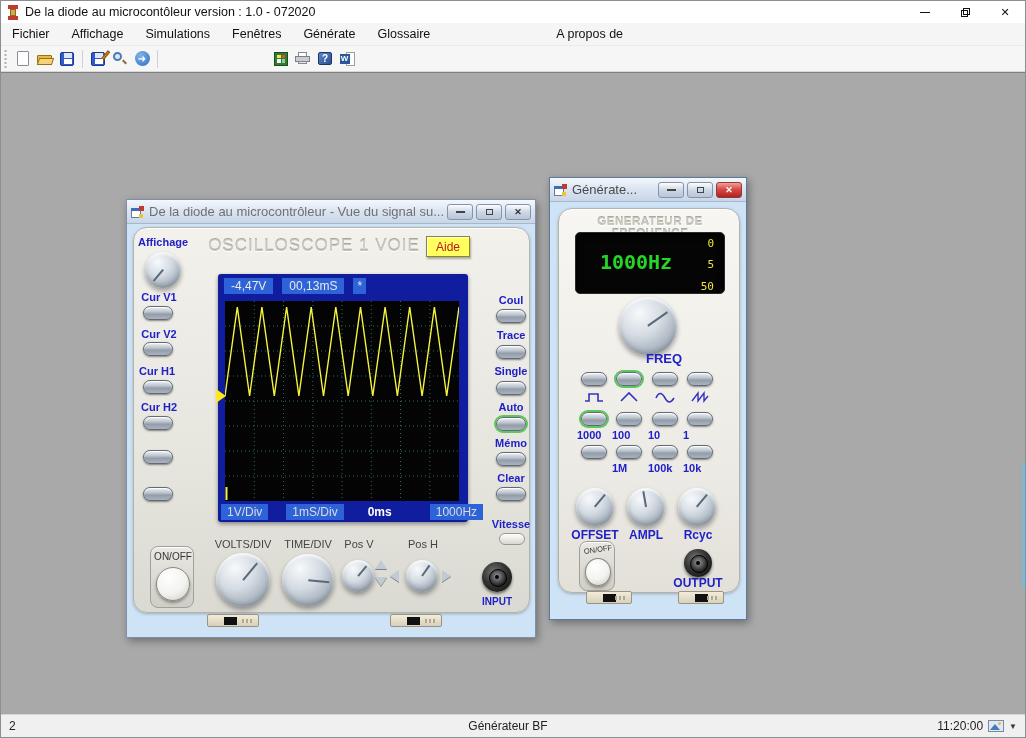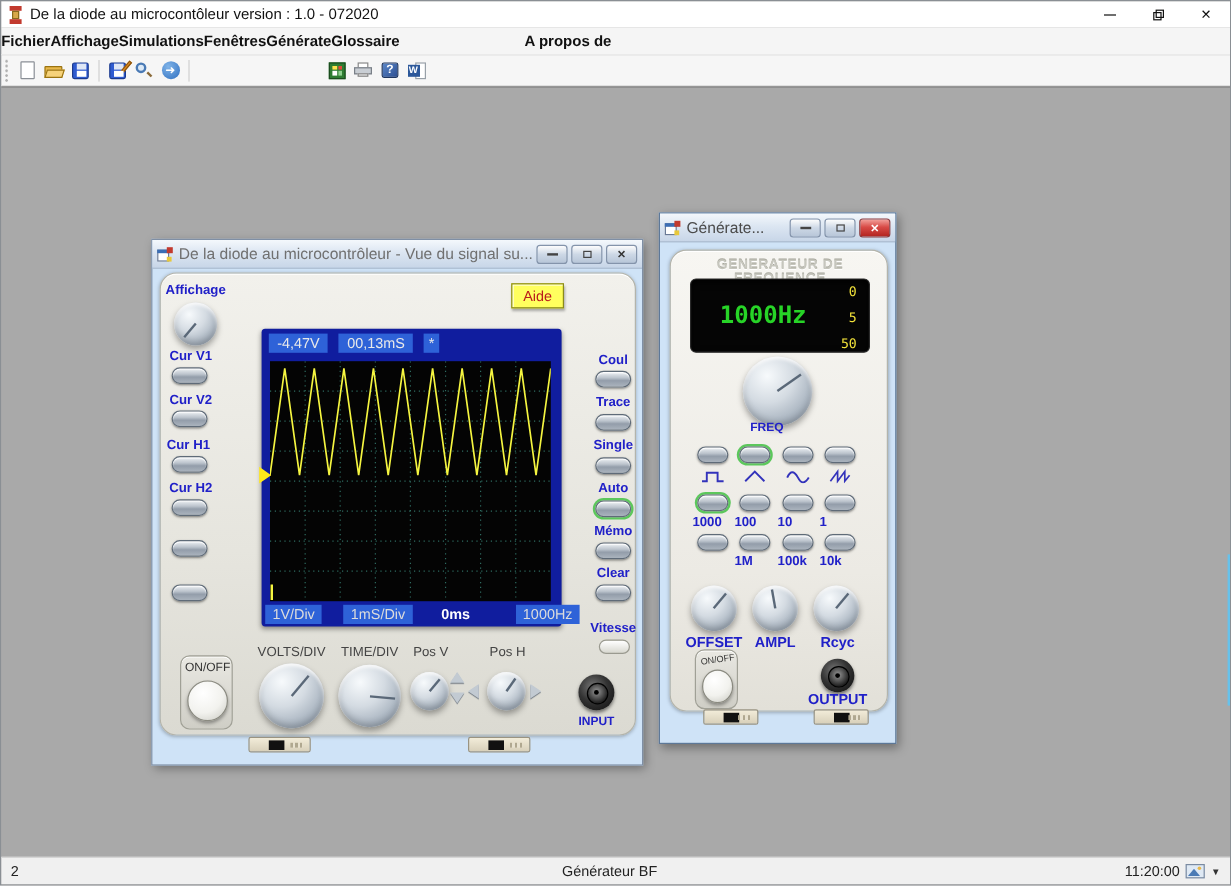--- a/index.html
+++ b/index.html
@@ -14,21 +14,21 @@
   .app-icon .comp-lead-b { position:absolute; left:1px; bottom:0; width:10px; height:4px; background:#c23a2e; }
   .titlebar-text { font-size:12.5px; color:#111; }
   .caption-buttons { position:absolute; right:0; top:0; height:22px; display:flex; }
   .cap-btn { width:40px; height:22px; display:flex; align-items:center; justify-content:center; color:#111; font-size:11px; }
   .min-bar { width:10px; height:1px; background:#111; }
   .restore-glyph { position:relative; width:9px; height:9px; }
   .restore-glyph .b { position:absolute; left:0; bottom:0; width:7px; height:7px; border:1px solid #111; background:#fff; }
   .restore-glyph .f { position:absolute; right:0; top:0; width:7px; height:7px; border:1px solid #111; }
 
   .menubar { position:absolute; left:0; top:22px; width:100%; height:23px; background:#f5f5f5; display:flex; align-items:center; font-size:12.5px; color:#111; border-bottom:1px solid #eaeaea; }
-  .menu-item { padding:3px 0;font-weight:bold; }
+  .menu-item { padding:3px 11px; }
   .menu-spacer { width:104px; }
 
   .toolbar { position:absolute; left:0; top:45px; width:100%; height:26px; background:#f6f6f6; display:flex; align-items:center; border-bottom:1px solid #d9d9d9; }
   .grip { width:5px; height:20px; margin:0 4px 0 2px; background-image:radial-gradient(circle, #b0b0b0 1px, transparent 1.2px); background-size:4px 4px; background-position:center; }
   .tb-sep { width:1px; height:18px; background:#d0d0d0; margin:0 4px; }
   .tb-btn { width:22px; height:22px; display:flex; align-items:center; justify-content:center; border-radius:2px; }
   .tb-spacer { width:108px; }
   
   .ic-doc { width:12px; height:15px; background:#fff; border:1px solid #8a8f96; border-radius:1px; }
   .ic-folder { position:relative; width:16px; height:12px; }
@@ -242,20 +242,21 @@
               <div class="sq"></div>
             </div>
           <div class="cbtn">
               <span>✕</span>
             </div>
         </div>
       </div>
 
       <div class="panel" style="left:6px; top:27px; width:397px; height:386px;">
 
+        <div class="scope-heading emboss">OSCILLOSCOPE 1 VOIE</div>
         <div class="aide-btn">Aide</div>
 
         <div class="blue-label" style="left:4px; top:8px; width:50px;">Affichage</div>
         <div class="knob" style="left:11px; top:24px; width:36px; height:36px;">
             <div class="pointer" style="transform:translateX(-50%) rotate(-140deg);"></div>
           </div>
         <div class="blue-label" style="left:2px; top:63px; width:46px;">Cur V1</div>
         <div class="hwbtn" style="left:9px; top:78px;"></div>
         <div class="blue-label" style="left:2px; top:100px; width:46px;">Cur V2</div>
         <div class="hwbtn" style="left:9px; top:114px;"></div>
@@ -375,21 +376,21 @@
         <div class="gen-display">
           <div class="gen-value">1000Hz</div>
           <div class="gen-side" style="top:4px;">0</div>
           <div class="gen-side" style="top:25px;">5</div>
           <div class="gen-side" style="top:47px;">50</div>
         </div>
 
         <div class="knob" style="left:60px; top:88px; width:58px; height:58px;">
             <div class="pointer" style="transform:translateX(-50%) rotate(55deg);"></div>
           </div>
-        <div class="blue-label" style="left:50px; top:142px; width:60px; font-size:10px;">FREQ</div>
+        <div class="blue-label" style="left:75px; top:142px; width:60px; font-size:13px;">FREQ</div>
 
         <div class="hwbtn" style="left:22px; top:163px; width:26px;"></div>
         <div class="hwbtn green" style="left:57px; top:163px; width:26px;"></div>
         <div class="hwbtn" style="left:93px; top:163px; width:26px;"></div>
         <div class="hwbtn" style="left:128px; top:163px; width:26px;"></div>
         <div class="wave-icon" style="left:24px; top:181px;">
           <svg width="22" height="13" viewBox="0 0 22 13">
               <path d="M2,11 h4 v-7 h9 v7 h5" fill="none" stroke="#3333bb" stroke-width="1.6"></path>
             </svg>
         </div>

